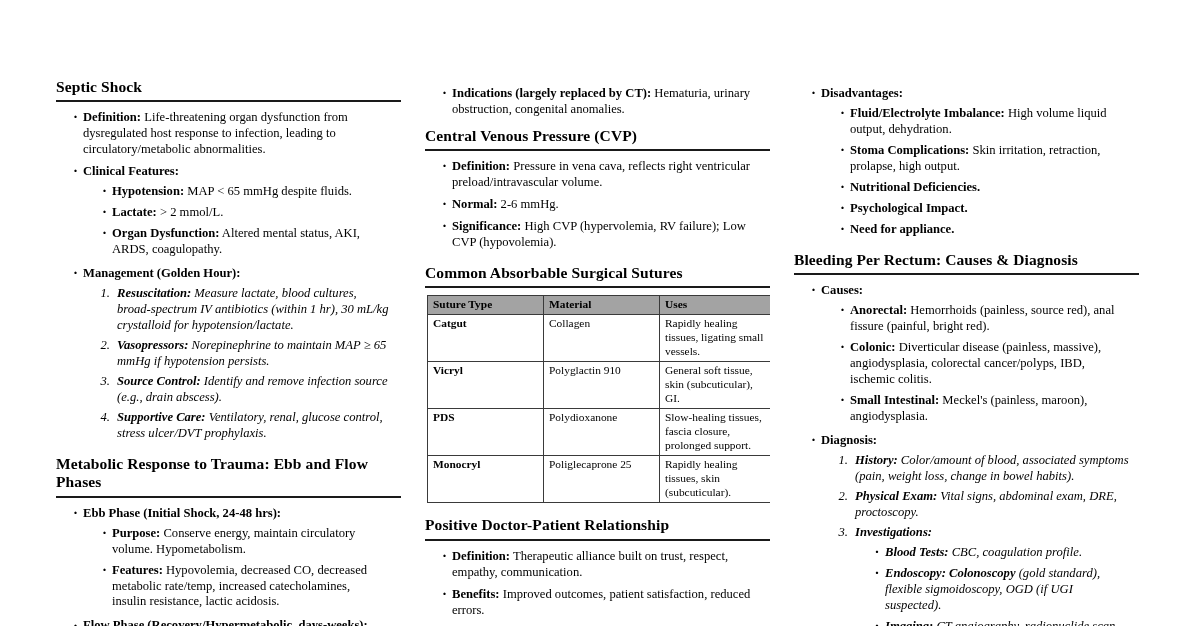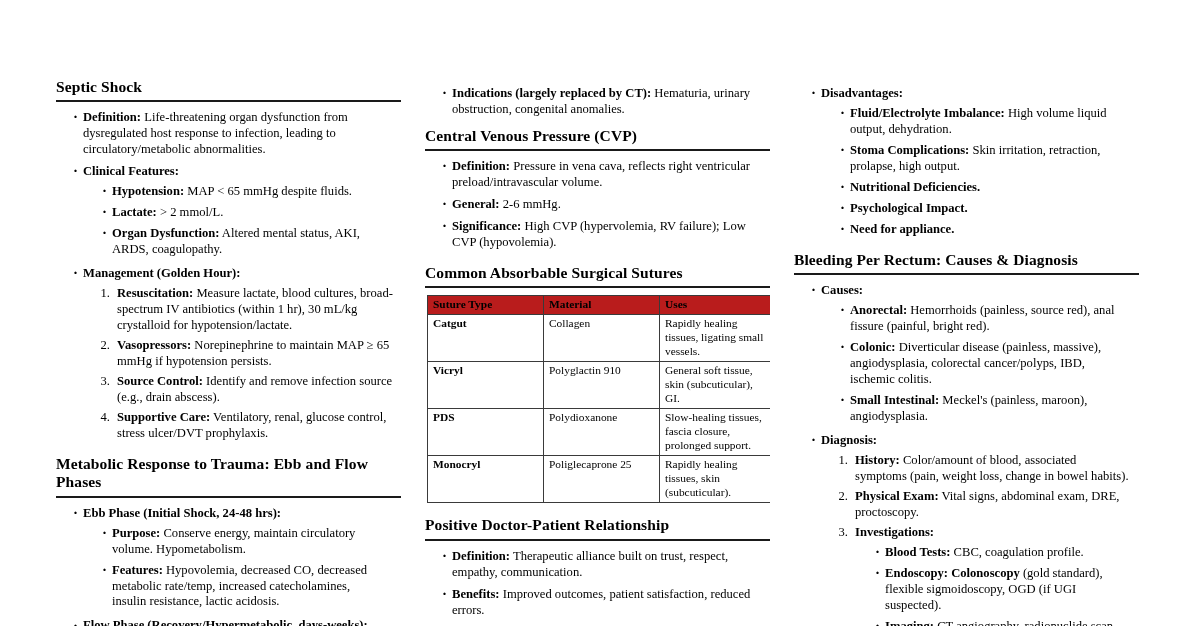--- a/index.html
+++ b/index.html
@@ -88,20 +88,21 @@
     margin-top: 4px;
   }
   ul.bul ul.bul > li {
     margin-bottom: 5px;
   }
   ol.num {
     list-style: none;
     counter-reset: li;
     margin: 4px 0 0 0;
     padding: 0 0 0 11px;
+    font-style: italic;
   }
   ol.num > li {
     position: relative;
     padding-left: 23px;
     font-size: 12.6px;
     line-height: 1.27;
     margin-bottom: 4px;
     counter-increment: li;
   }
   ol.num > li:last-child { margin-bottom: 0; }
@@ -132,21 +133,21 @@
   table.suture-table th,
   table.suture-table td {
     border: 1px solid #3a3a3a;
     padding: 2px 5px 3px 5px;
     font-size: 11.4px;
     line-height: 1.2;
     vertical-align: top;
     text-align: left;
   }
   table.suture-table thead th {
-    background: #b91c1c;
+    background: #a3a3a3;
     font-weight: bold;
     padding-top: 2px;
     padding-bottom: 2px;
     margin-left: 16px;
   }
   table.suture-table td.type-cell {
     font-weight: bold;
   }
   table.suture-table col.c1 { width: 116px; }
   table.suture-table col.c2 { width: 116px; }
@@ -236,21 +237,21 @@
       </div>
 
       <div class="block">
         <h2 class="section-heading">Central Venous Pressure (CVP)</h2>
         <div class="heading-rule"></div>
         <ul class="bul">
           <li>
             <b>Definition:</b><span> Pressure in vena cava, reflects right ventricular preload/intravascular volume.</span>
           </li>
           <li>
-            <b>General:</b><span> 2-6 mmHg.</span>
+            <b>Normal:</b><span> 2-6 mmHg.</span>
           </li>
           <li>
             <b>Significance:</b><span> High CVP (hypervolemia, RV failure); Low CVP (hypovolemia).</span>
           </li>
         </ul>
       </div>
 
       <div class="block">
         <h2 class="section-heading">Common Absorbable Surgical Sutures</h2>
         <div class="heading-rule"></div>

